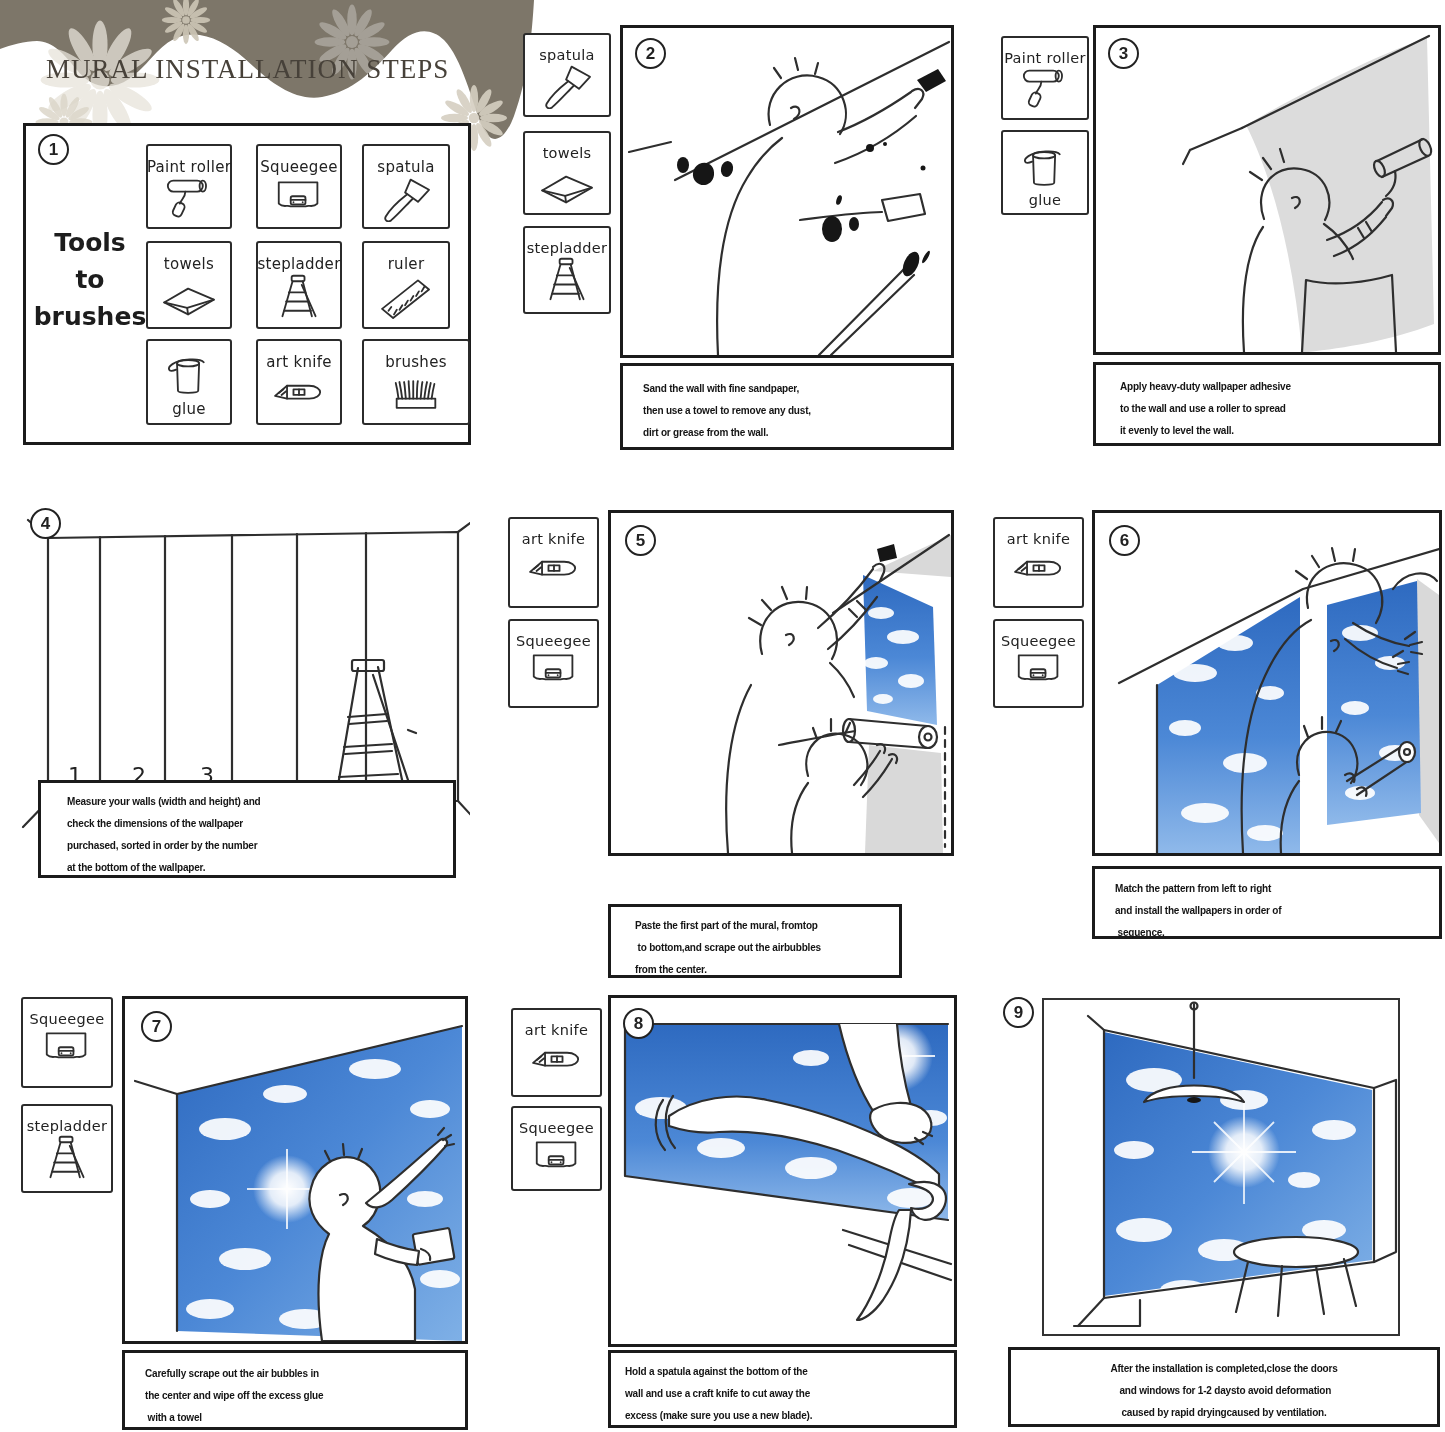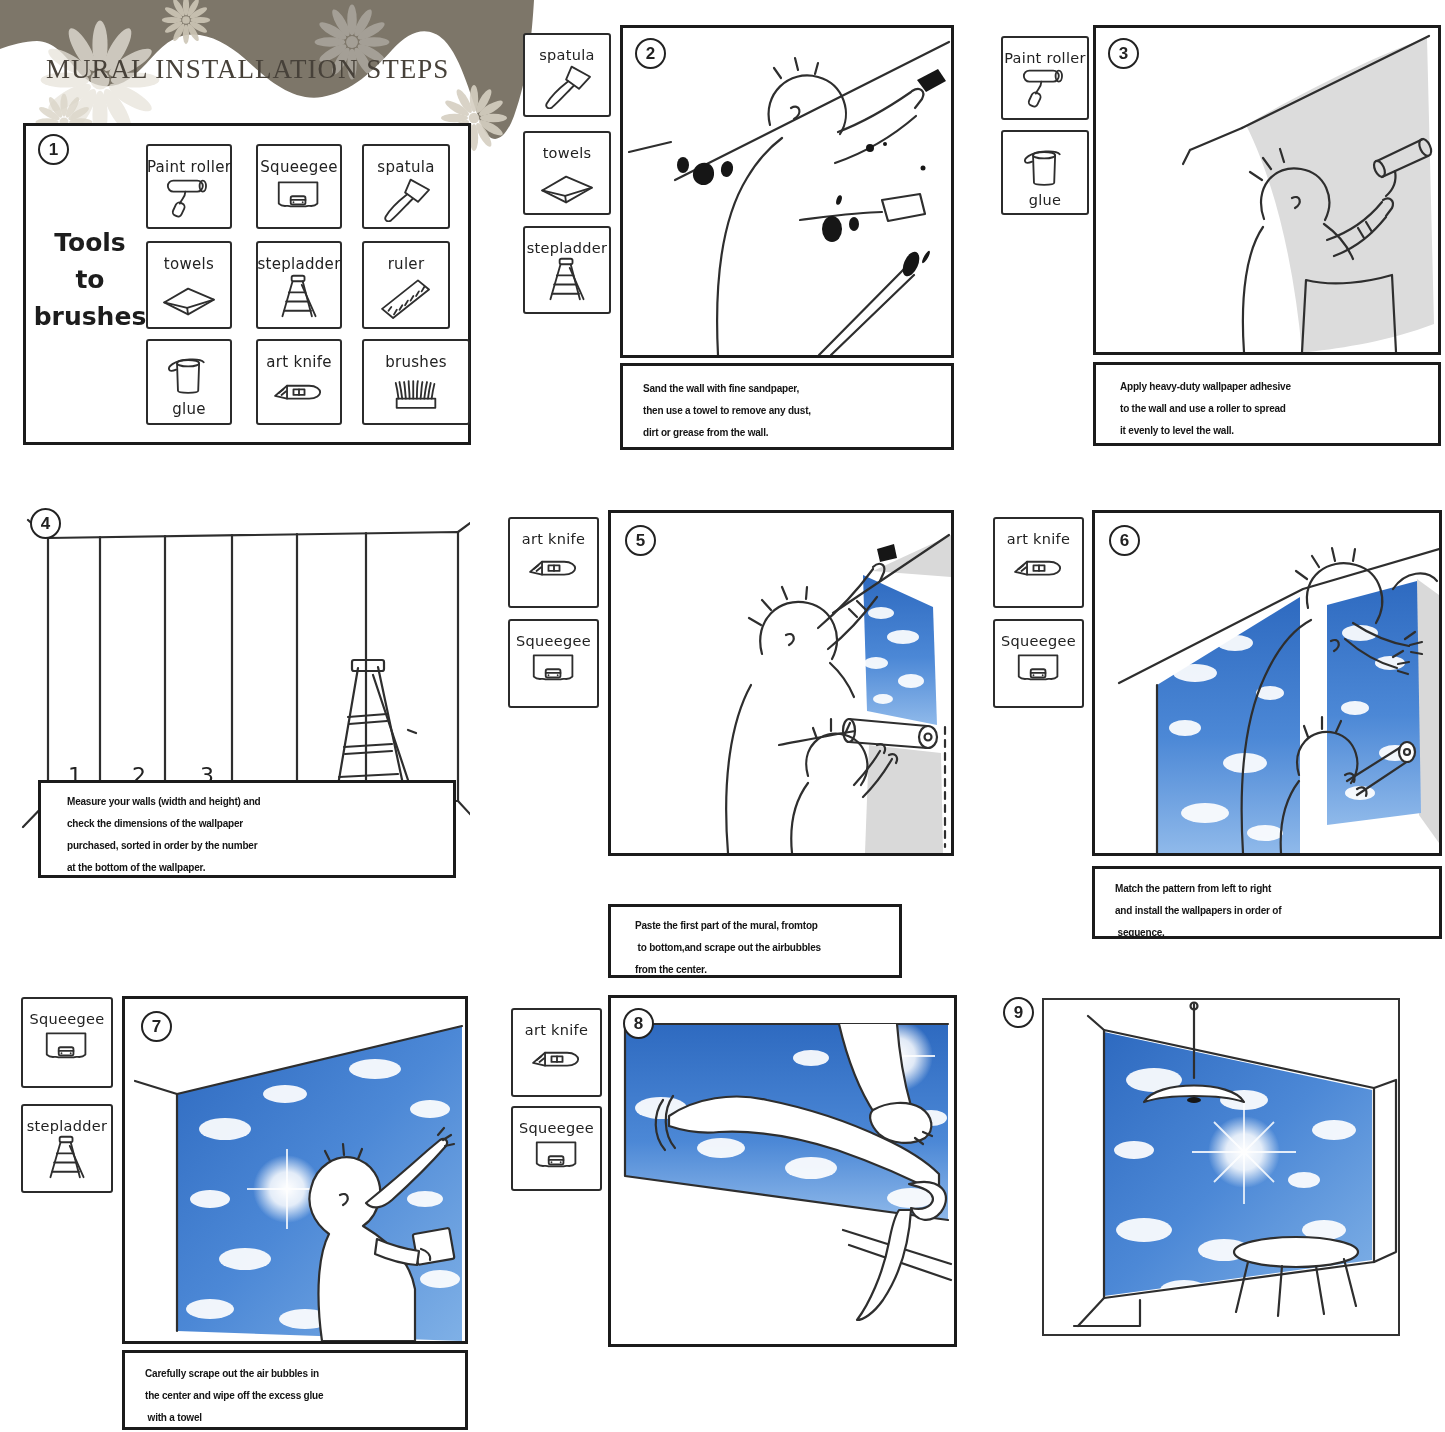--- a/index.html
+++ b/index.html
@@ -616,20 +616,23 @@
         <path d="M262,112 C276,104 296,102 310,110 C322,118 324,132 314,140 C300,148 280,146 268,136 C260,128 256,118 262,112 Z" fill="#fff"></path>
         <path d="M58,118 C84,100 122,94 156,102 C196,110 238,124 272,140 C298,152 316,164 328,176 L328,196 C302,182 266,166 226,152 C186,139 146,132 108,134 C88,136 70,132 58,128 Z" fill="#fff"></path>
         <path d="M52,102 C42,116 42,138 54,152 M62,98 C52,112 52,136 64,150"></path>
         <path d="M232,232 L340,266 M238,247 L340,282"></path>
         <path d="M298,186 C330,178 343,196 330,214 C320,226 304,224 300,210 C318,214 328,202 318,194 C310,188 302,188 298,186 Z" fill="#fff"></path>
         <path d="M300,212 C298,246 288,278 272,302 C262,316 252,322 246,322 C258,306 272,276 278,244 C281,228 284,218 288,212 Z" fill="#fff"></path>
         <path d="M304,140 l8,6 M312,134 l9,4"></path>
       </g>
     </svg>
   </div>
+  <div class="caption" style="left:608px;top:1350px;width:349px;height:78px;padding-left:14px;">Hold a spatula against the bottom of the
+wall and use a craft knife to cut away the
+excess (make sure you use a new blade).</div>
 
   <span class="circ" style="left:1003px;top:997px;">9</span>
   <div class="panel panel-thin" style="left:1042px;top:998px;width:358px;height:338px;">
     <svg width="354" height="334" viewBox="0 0 354 334">
       <defs>
         <linearGradient id="sky9" x1="0" y1="0" x2="1" y2="1">
           <stop offset="0" stop-color="#2e6ac0"></stop>
             <stop offset="0.5" stop-color="#4c88d6"></stop>
             <stop offset="1" stop-color="#7fb0e6"></stop>
         </linearGradient>
@@ -659,14 +662,17 @@
         <path d="M96,300 L96,326 L30,326"></path>
         <path d="M150,4 V78"></path>
           <circle cx="150" cy="6" r="3.5"></circle>
         <path d="M100,102 C112,80 188,80 200,102 C176,94 124,94 100,102 Z" fill="#fff"></path>
         <ellipse cx="150" cy="100" rx="7" ry="3" fill="#161616" stroke="none"></ellipse>
         <ellipse cx="252" cy="252" rx="62" ry="15" fill="#fff"></ellipse>
         <path d="M204,262 L192,312 M238,266 L234,316 M272,266 L280,314 M300,259 L312,306"></path>
       </g>
     </svg>
   </div>
+  <div class="caption caption-center" style="left:1008px;top:1347px;width:432px;height:80px;">After the installation is completed,close the doors
+&nbsp;and windows for 1-2 daysto avoid deformation
+caused by rapid dryingcaused by ventilation.</div>
 
 </div>
 
 </body></html>

